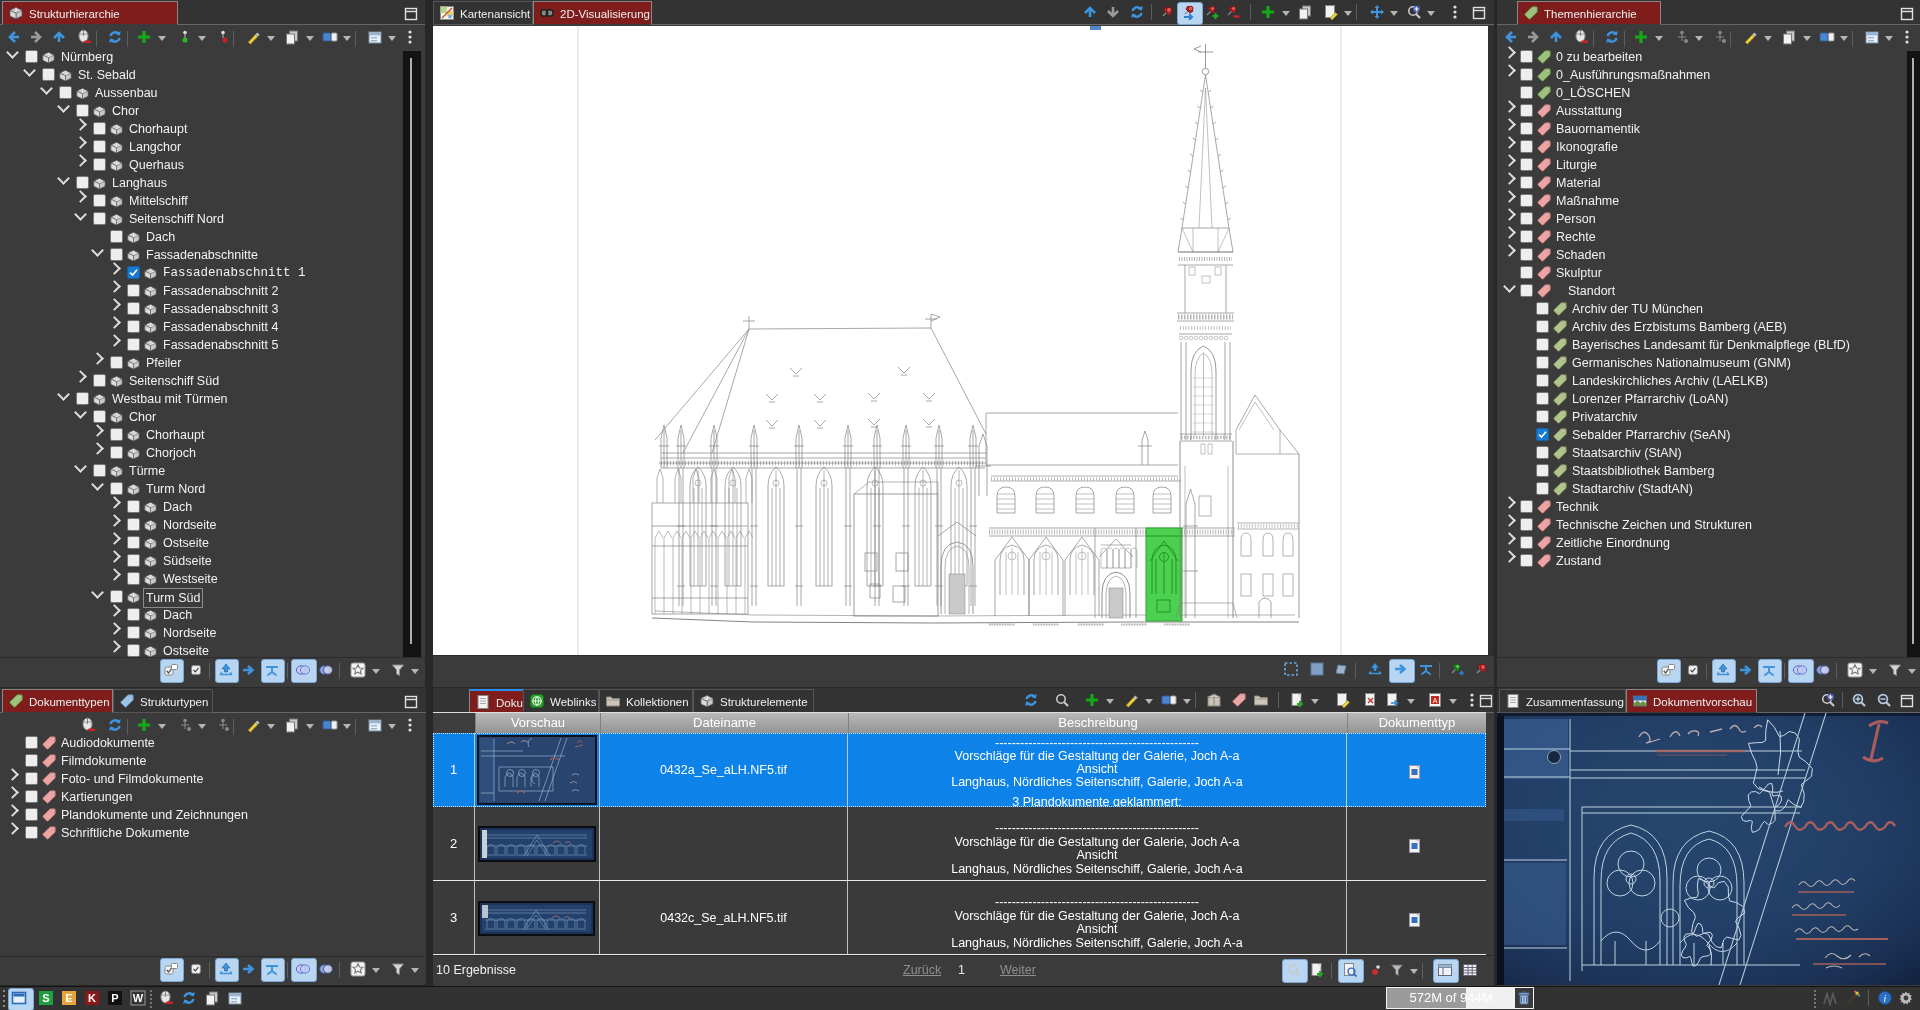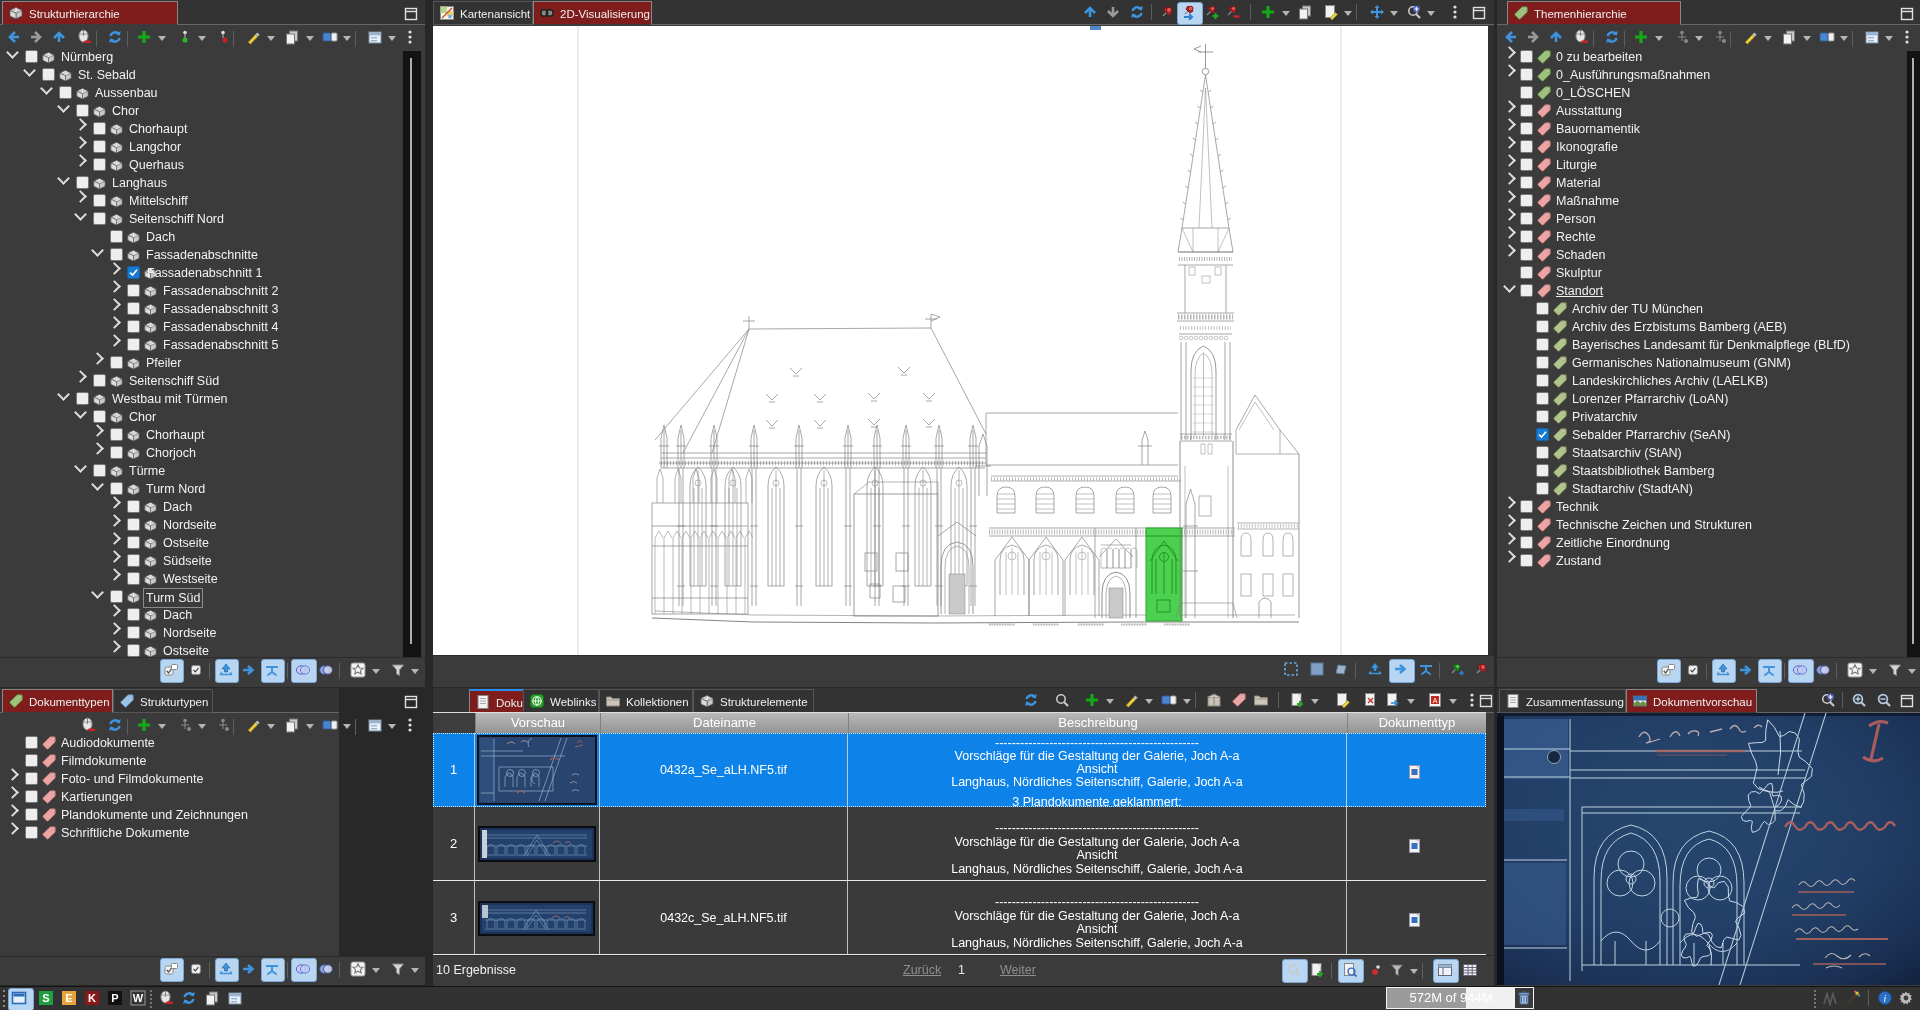--- a/index.html
+++ b/index.html
@@ -249,21 +249,21 @@
         <path d="M3 6.5 L5.5 9 L10 3.8" stroke="#fff" stroke-width="1.6" fill="none"></path>
       </svg>
       <div class="ic" style="left:143px;top:266px;width:15px;height:15px;"><svg width="15" height="15" viewBox="0 0 16 16">
 <path d="M2 5.5 L8 2.6 L14 5.5 L14 11 L8 13.8 L2 11 Z" fill="#c9c9c9" stroke="#555" stroke-width=".7"></path>
 <path d="M2 5.5 L8 8.2 L14 5.5 L8 2.6 Z" fill="#f4f4f4" stroke="#555" stroke-width=".7"></path>
 <path d="M8 8.2 L8 13.8" stroke="#555" stroke-width=".7"></path>
 <path d="M2 5.5 L8 8.2 L8 13.8 L2 11 Z" fill="#dcdcdc" stroke="#555" stroke-width=".7"></path>
 <ellipse cx="5.8" cy="5" rx="1.6" ry=".9" fill="#fff" stroke="#777" stroke-width=".5"></ellipse>
 <ellipse cx="10.2" cy="5.9" rx="1.6" ry=".9" fill="#fff" stroke="#777" stroke-width=".5"></ellipse>
         </svg></div>
-      <div class="row" style="left:147px;top:264px;">Fassadenabschnitt 1</div>
+      <div class="row" style="left:163px;top:264px;font-family:Liberation Mono, monospace;">Fassadenabschnitt 1</div>
       <div class="chv r" style="left:110px;top:282px;"></div>
       <div class="chk" style="left:127px;top:284px;"></div>
       <div class="ic" style="left:143px;top:284px;width:15px;height:15px;"><svg width="15" height="15" viewBox="0 0 16 16">
 <path d="M2 5.5 L8 2.6 L14 5.5 L14 11 L8 13.8 L2 11 Z" fill="#c9c9c9" stroke="#555" stroke-width=".7"></path>
 <path d="M2 5.5 L8 8.2 L14 5.5 L8 2.6 Z" fill="#f4f4f4" stroke="#555" stroke-width=".7"></path>
 <path d="M8 8.2 L8 13.8" stroke="#555" stroke-width=".7"></path>
 <path d="M2 5.5 L8 8.2 L8 13.8 L2 11 Z" fill="#dcdcdc" stroke="#555" stroke-width=".7"></path>
 <ellipse cx="5.8" cy="5" rx="1.6" ry=".9" fill="#fff" stroke="#777" stroke-width=".5"></ellipse>
 <ellipse cx="10.2" cy="5.9" rx="1.6" ry=".9" fill="#fff" stroke="#777" stroke-width=".5"></ellipse>
         </svg></div>
@@ -530,21 +530,21 @@
     <div class="ic" style="left:350px;top:662px;width:16px;height:16px;"><svg width="16" height="16" viewBox="0 0 16 16">
         <rect x="1" y="1" width="14" height="14" rx="2" fill="#f4f4f4" stroke="#999"></rect>
         <path d="M8 2.8 L9.5 6 L13 6.3 L10.4 8.6 L11.2 12 L8 10.2 L4.8 12 L5.6 8.6 L3 6.3 L6.5 6 Z" fill="none" stroke="#777" stroke-width="1.1"></path>
       </svg></div>
     <div class="dd" style="left:372px;top:669px;"></div>
     <div class="ic" style="left:390px;top:662px;width:16px;height:16px;"><svg width="16" height="16" viewBox="0 0 16 16">
         <path d="M2.5 3 H13.5 L9.5 8 V13.5 L6.5 12 V8 Z" fill="#d5d5d5" stroke="#888"></path>
       </svg></div>
     <div class="dd" style="left:411px;top:669px;"></div>
 </div>
-<div class="panel" style="left:0;top:688px;width:339px;height:296px;">
+<div class="panel" style="left:0;top:688px;width:426px;height:296px;">
 <div class="tabbar"></div>
 <div class="tab act" style="left:2px;width:111px;"><span class="ti"><svg width="16" height="16" viewBox="0 0 16 16">
 <g transform="rotate(45 8 8)">
 <path d="M4.5 5.5 L8 2 L12.8 2 A1.2 1.2 0 0 1 14 3.2 L14 8 L10.5 11.5 Z" transform="rotate(90 8 8) translate(0,0)" fill="none"></path>
 </g>
 <path d="M2.2 8.6 L8.6 2.2 A1.6 1.6 0 0 1 9.8 1.7 L13 1.7 A1.3 1.3 0 0 1 14.3 3 L14.3 6.2 A1.6 1.6 0 0 1 13.8 7.4 L7.4 13.8 A1.2 1.2 0 0 1 5.7 13.8 L2.2 10.3 A1.2 1.2 0 0 1 2.2 8.6 Z" fill="#9dc27c" stroke="#5f8a3e" stroke-width=".8"></path>
 <circle cx="11.8" cy="4.2" r="1.1" fill="#fff" stroke="#5f8a3e" stroke-width=".6"></circle>
         </svg></span>Dokumenttypen</div>
 <div class="tab" style="left:113px;width:100px;"><span class="ti"><svg width="16" height="16" viewBox="0 0 16 16">
 <g transform="rotate(45 8 8)">
@@ -1330,21 +1330,21 @@
         <path d="M1.5 5.5 H14.5 M6 2.5 V13.5" stroke="#667"></path>
         <rect x="1.5" y="2.5" width="13" height="3" fill="#9ab4d0"></rect>
       </svg></div>
     <div class="ic" style="left:1029px;top:274px;width:16px;height:16px;"><svg width="16" height="16" viewBox="0 0 16 16">
         <rect x="1.5" y="2.5" width="13" height="11" fill="#f0f4fa" stroke="#667"></rect>
         <path d="M1.5 5.5 H14.5 M1.5 8.2 H14.5 M1.5 10.9 H14.5 M6 2.5 V13.5 M10.2 2.5 V13.5" stroke="#667"></path>
       </svg></div>
 </div>
 <div class="panel" style="left:1497px;top:0;width:423px;height:686px;">
 <div class="tabbar"></div>
-<div class="tab act" style="left:10px;width:174px;"><span class="ti"><svg width="16" height="16" viewBox="0 0 16 16">
+<div class="tab act" style="left:20px;width:144px;"><span class="ti"><svg width="16" height="16" viewBox="0 0 16 16">
 <g transform="rotate(45 8 8)">
 <path d="M4.5 5.5 L8 2 L12.8 2 A1.2 1.2 0 0 1 14 3.2 L14 8 L10.5 11.5 Z" transform="rotate(90 8 8) translate(0,0)" fill="none"></path>
 </g>
 <path d="M2.2 8.6 L8.6 2.2 A1.6 1.6 0 0 1 9.8 1.7 L13 1.7 A1.3 1.3 0 0 1 14.3 3 L14.3 6.2 A1.6 1.6 0 0 1 13.8 7.4 L7.4 13.8 A1.2 1.2 0 0 1 5.7 13.8 L2.2 10.3 A1.2 1.2 0 0 1 2.2 8.6 Z" fill="#9dc27c" stroke="#5f8a3e" stroke-width=".8"></path>
 <circle cx="11.8" cy="4.2" r="1.1" fill="#fff" stroke="#5f8a3e" stroke-width=".6"></circle>
         </svg></span>Themenhierarchie</div>
 <div class="ic" style="left:402px;top:6px;width:16px;height:16px;"><svg width="16" height="16" viewBox="0 0 16 16">
         <rect x="2.5" y="2.5" width="11" height="11" fill="none" stroke="#e0e0e0" stroke-width="1.4"></rect>
         <path d="M2.5 5.5 H13.5" stroke="#e0e0e0" stroke-width="1.4"></path>
       </svg></div>
@@ -1552,21 +1552,21 @@
       <div class="row" style="left:59px;top:264px;">Skulptur</div>
       <div class="chv d" style="left:8px;top:282px;"></div>
       <div class="chk" style="left:23px;top:284px;"></div>
       <div class="ic" style="left:39px;top:283px;width:16px;height:16px;"><svg width="16" height="16" viewBox="0 0 16 16">
 <g transform="rotate(45 8 8)">
 <path d="M4.5 5.5 L8 2 L12.8 2 A1.2 1.2 0 0 1 14 3.2 L14 8 L10.5 11.5 Z" transform="rotate(90 8 8) translate(0,0)" fill="none"></path>
 </g>
 <path d="M2.2 8.6 L8.6 2.2 A1.6 1.6 0 0 1 9.8 1.7 L13 1.7 A1.3 1.3 0 0 1 14.3 3 L14.3 6.2 A1.6 1.6 0 0 1 13.8 7.4 L7.4 13.8 A1.2 1.2 0 0 1 5.7 13.8 L2.2 10.3 A1.2 1.2 0 0 1 2.2 8.6 Z" fill="#eda4a4" stroke="#b06a6a" stroke-width=".8"></path>
 <circle cx="11.8" cy="4.2" r="1.1" fill="#fff" stroke="#b06a6a" stroke-width=".6"></circle>
         </svg></div>
-      <div class="row" style="left:59px;top:282px;text-decoration:underline;">Standort</div>
+      <div class="row" style="left:71px;top:282px;">Standort</div>
       <div class="chk" style="left:39px;top:302px;"></div>
       <div class="ic" style="left:55px;top:301px;width:16px;height:16px;"><svg width="16" height="16" viewBox="0 0 16 16">
 <g transform="rotate(45 8 8)">
 <path d="M4.5 5.5 L8 2 L12.8 2 A1.2 1.2 0 0 1 14 3.2 L14 8 L10.5 11.5 Z" transform="rotate(90 8 8) translate(0,0)" fill="none"></path>
 </g>
 <path d="M2.2 8.6 L8.6 2.2 A1.6 1.6 0 0 1 9.8 1.7 L13 1.7 A1.3 1.3 0 0 1 14.3 3 L14.3 6.2 A1.6 1.6 0 0 1 13.8 7.4 L7.4 13.8 A1.2 1.2 0 0 1 5.7 13.8 L2.2 10.3 A1.2 1.2 0 0 1 2.2 8.6 Z" fill="#b2c48e" stroke="#7a8a54" stroke-width=".8"></path>
 <circle cx="11.8" cy="4.2" r="1.1" fill="#fff" stroke="#7a8a54" stroke-width=".6"></circle>
         </svg></div>
       <div class="row" style="left:75px;top:300px;">Archiv der TU München</div>
       <div class="chk" style="left:39px;top:320px;"></div>

